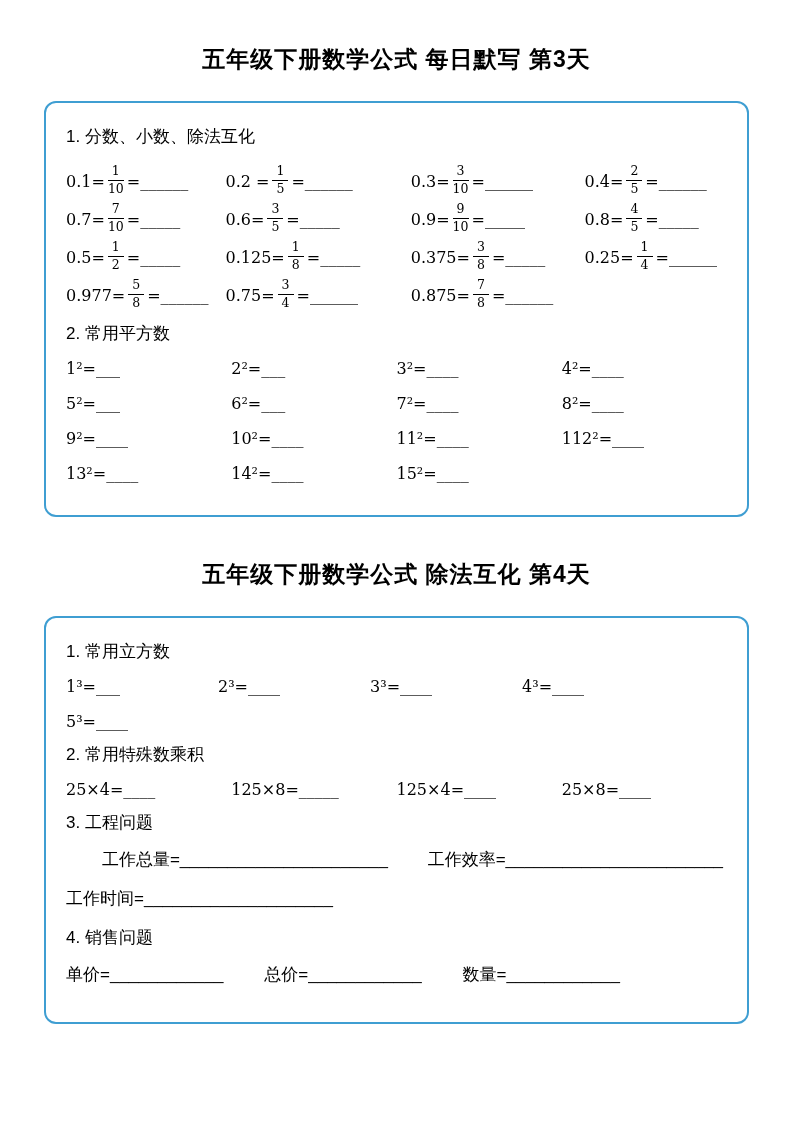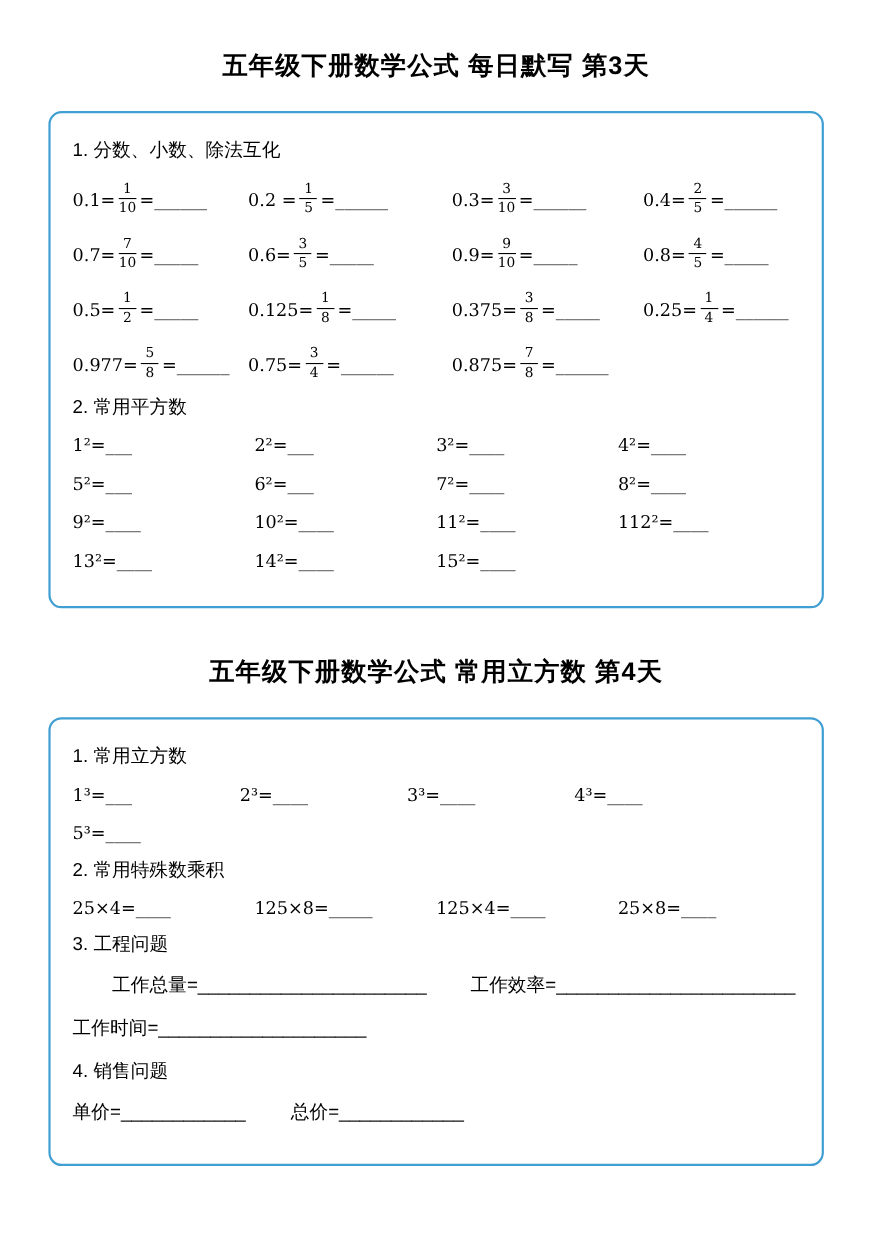--- a/index.html
+++ b/index.html
@@ -16,21 +16,21 @@
   }
   .card {
     border: 2px solid #3f9ed2; border-radius: 12px;
     padding: 14px 20px 20px; margin-bottom: 42px;
     background: #ffffff;
   }
   .sec-heading { font-size: 17px; font-weight: 400; margin: 8px 0 14px; }
   
   .frac-grid {
     display: grid; grid-template-columns: 1.12fr 1.3fr 1.22fr 1fr;
-    row-gap: 12px; margin-bottom: 0;
+    row-gap: 0; margin-bottom: 0;
     font-family: "DejaVu Serif", "Liberation Serif", serif; font-size: 16px;
   }
   .fitem { display: flex; align-items: center; height: 38px; white-space: nowrap; }
   .frac {
     display: inline-flex; flex-direction: column; align-items: center;
     font-size: 12.5px; line-height: 1.15; margin: 0 3px; transform: translateY(-1px);
   }
   .fnum { border-bottom: 1px solid #000; padding: 0 4px 1px; }
   .fden { padding-top: 1px; }
   
@@ -196,21 +196,21 @@
         <span class="cell">11²=____</span>
         <span class="cell">112²=____</span>
         <span class="cell">13²=____</span>
         <span class="cell">14²=____</span>
         <span class="cell">15²=____</span>
       </div>
     </div>
   </section>
 
   <section>
-    <h1 class="doc-title">五年级下册数学公式 常用立方数 第4天</h1>
+    <h1 class="doc-title">五年级下册数学公式 除法互化 第4天</h1>
 
     <div class="card">
       <h2 class="sec-heading">1. 常用立方数</h2>
       <div class="grid5 narrow">
         <span class="cell">1³=___</span>
         <span class="cell">2³=____</span>
         <span class="cell">3³=____</span>
         <span class="cell">4³=____</span>
         <span class="cell">5³=____</span>
       </div>
@@ -229,17 +229,18 @@
         <span class="cell">工作效率=_______________________</span>
       </div>
       <div class="cjk-line">
         <span class="cell">工作时间=____________________</span>
       </div>
 
       <h2 class="sec-heading">4. 销售问题</h2>
       <div class="grid3 cjk-line">
         <span class="cell">单价=____________</span>
         <span class="cell">总价=____________</span>
+        <span class="cell">数量=____________</span>
       </div>
     </div>
   </section>
 
 </div>
 
 </body></html>

